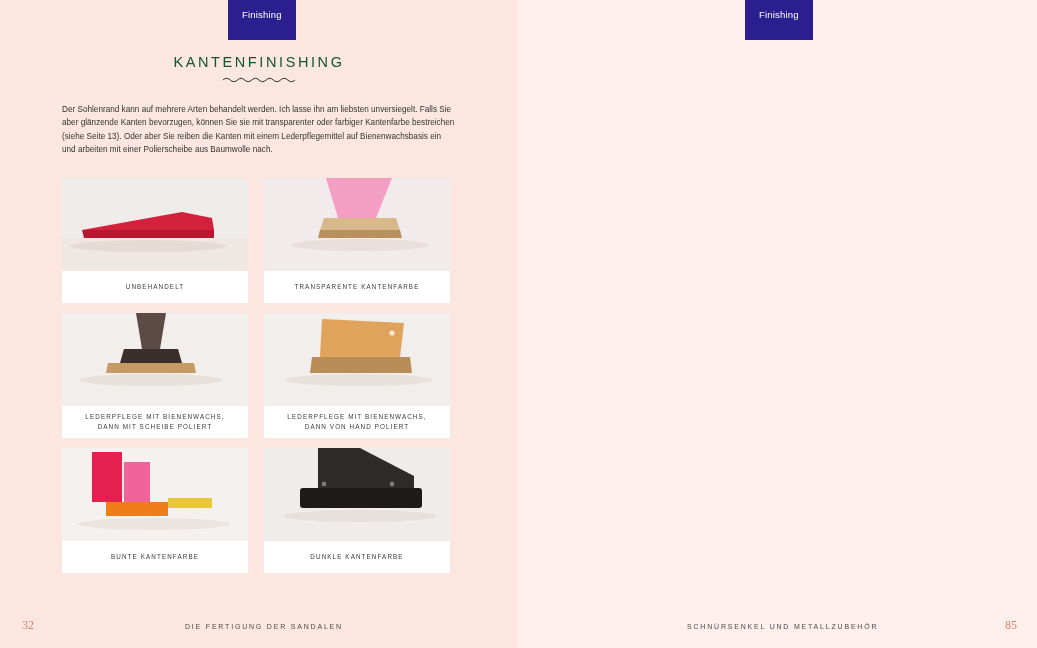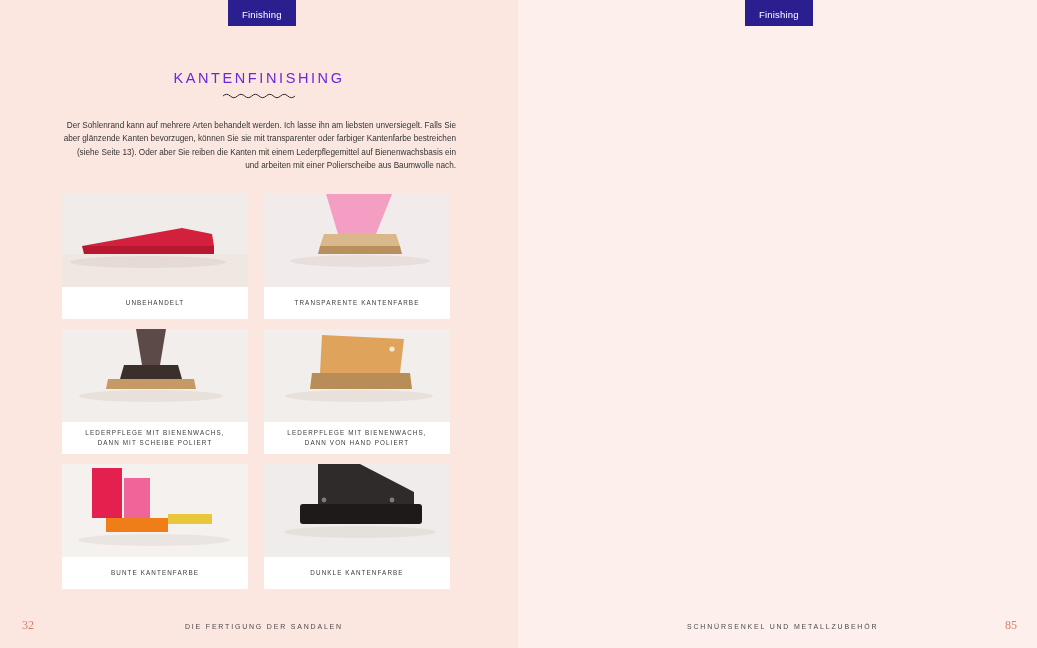--- a/index.html
+++ b/index.html
@@ -14,39 +14,38 @@
     position: absolute; top: 0; bottom: 0;
     background: #fbe7e0;
   }
   .page-left  { left: 0; width: 518px; }
   .page-right { left: 518px; width: 519px; background:#fdf0ec; }
 
   .tab {
     position: absolute; top: 0;
     background: #2b1e8f; color: #fff;
     font-size: 9.5px; letter-spacing: .2px;
-    padding: 9px 14px 6px;
+    padding: 9px 14px 20px;
     font-family: "Liberation Sans", sans-serif;
   }
   .tab-left  { left: 228px; }
 
   .chapter-title {
     text-align: center;
     font-family: "Liberation Sans", sans-serif;
     font-size: 14.5px;
     letter-spacing: 2.6px;
-    color: #6d28d9;
+    color: #14532d;
     font-weight: 400;
-    margin-top: 16px;
   }
   .squiggle { display:block; margin: 6px auto 0; }
 
   .intro {
     font-size: 8.2px; line-height: 1.62; color: #333;
-    text-align: right;
+    text-align: left;
   }
 
   
   .left-inner { position: absolute; left: 62px; top: 54px; width: 394px; }
   .photo-grid {
     display: grid; grid-template-columns: 1fr 1fr;
     gap: 10px 10px; margin-top: 22px;
   }
   .cell { width: 186px; }
   .photo {

